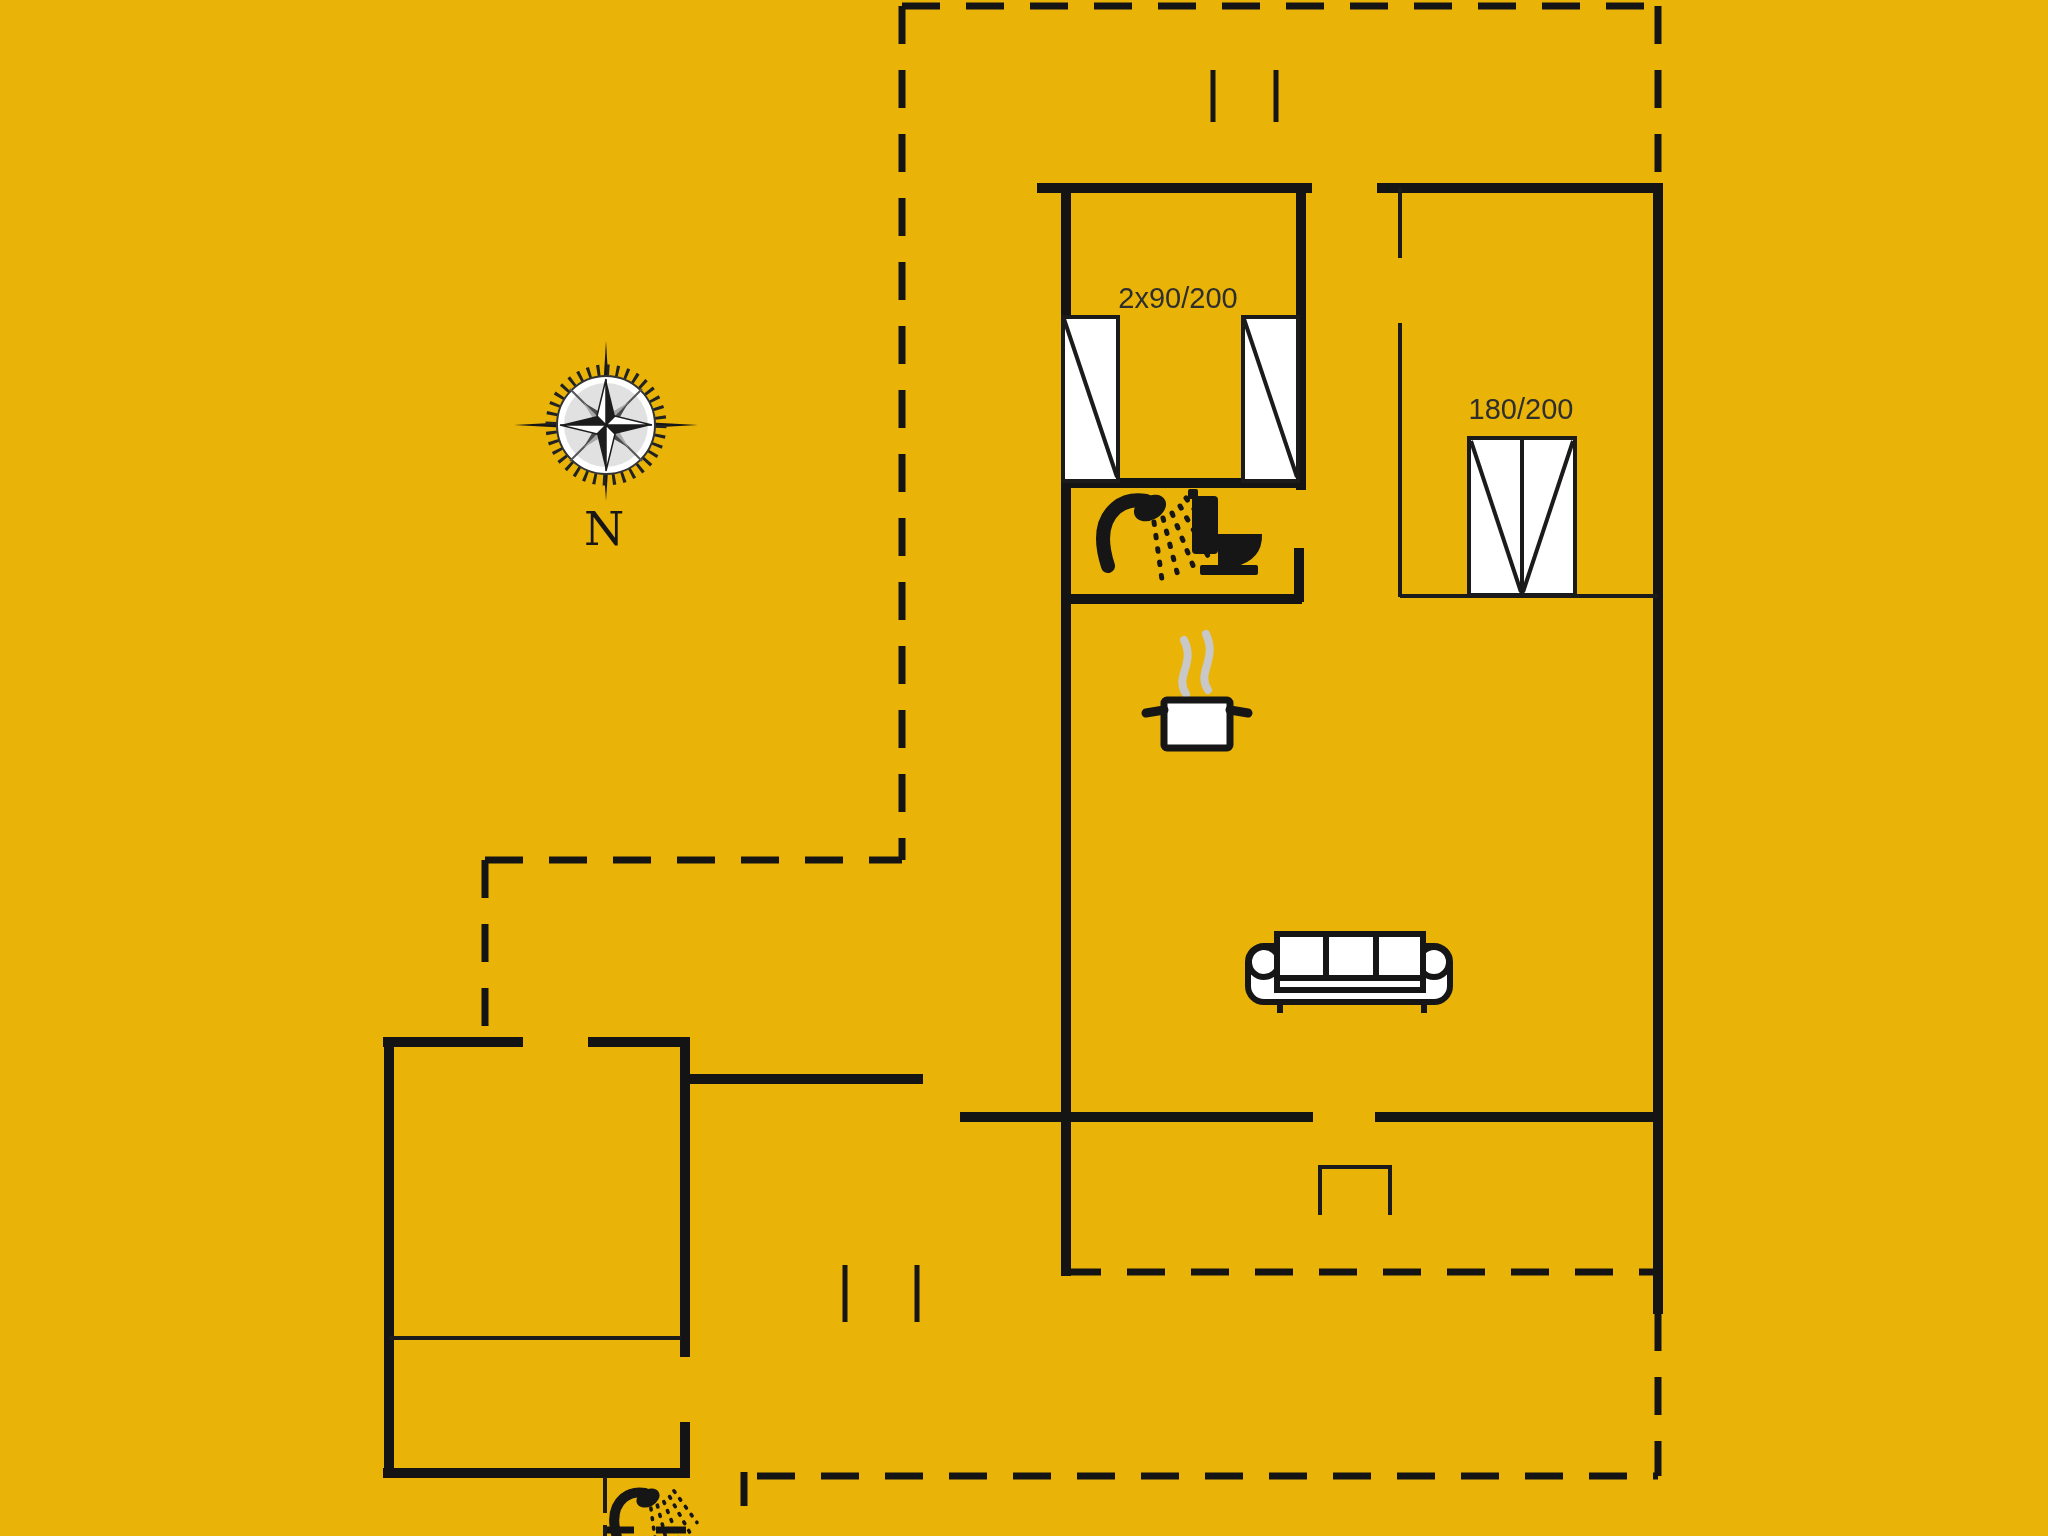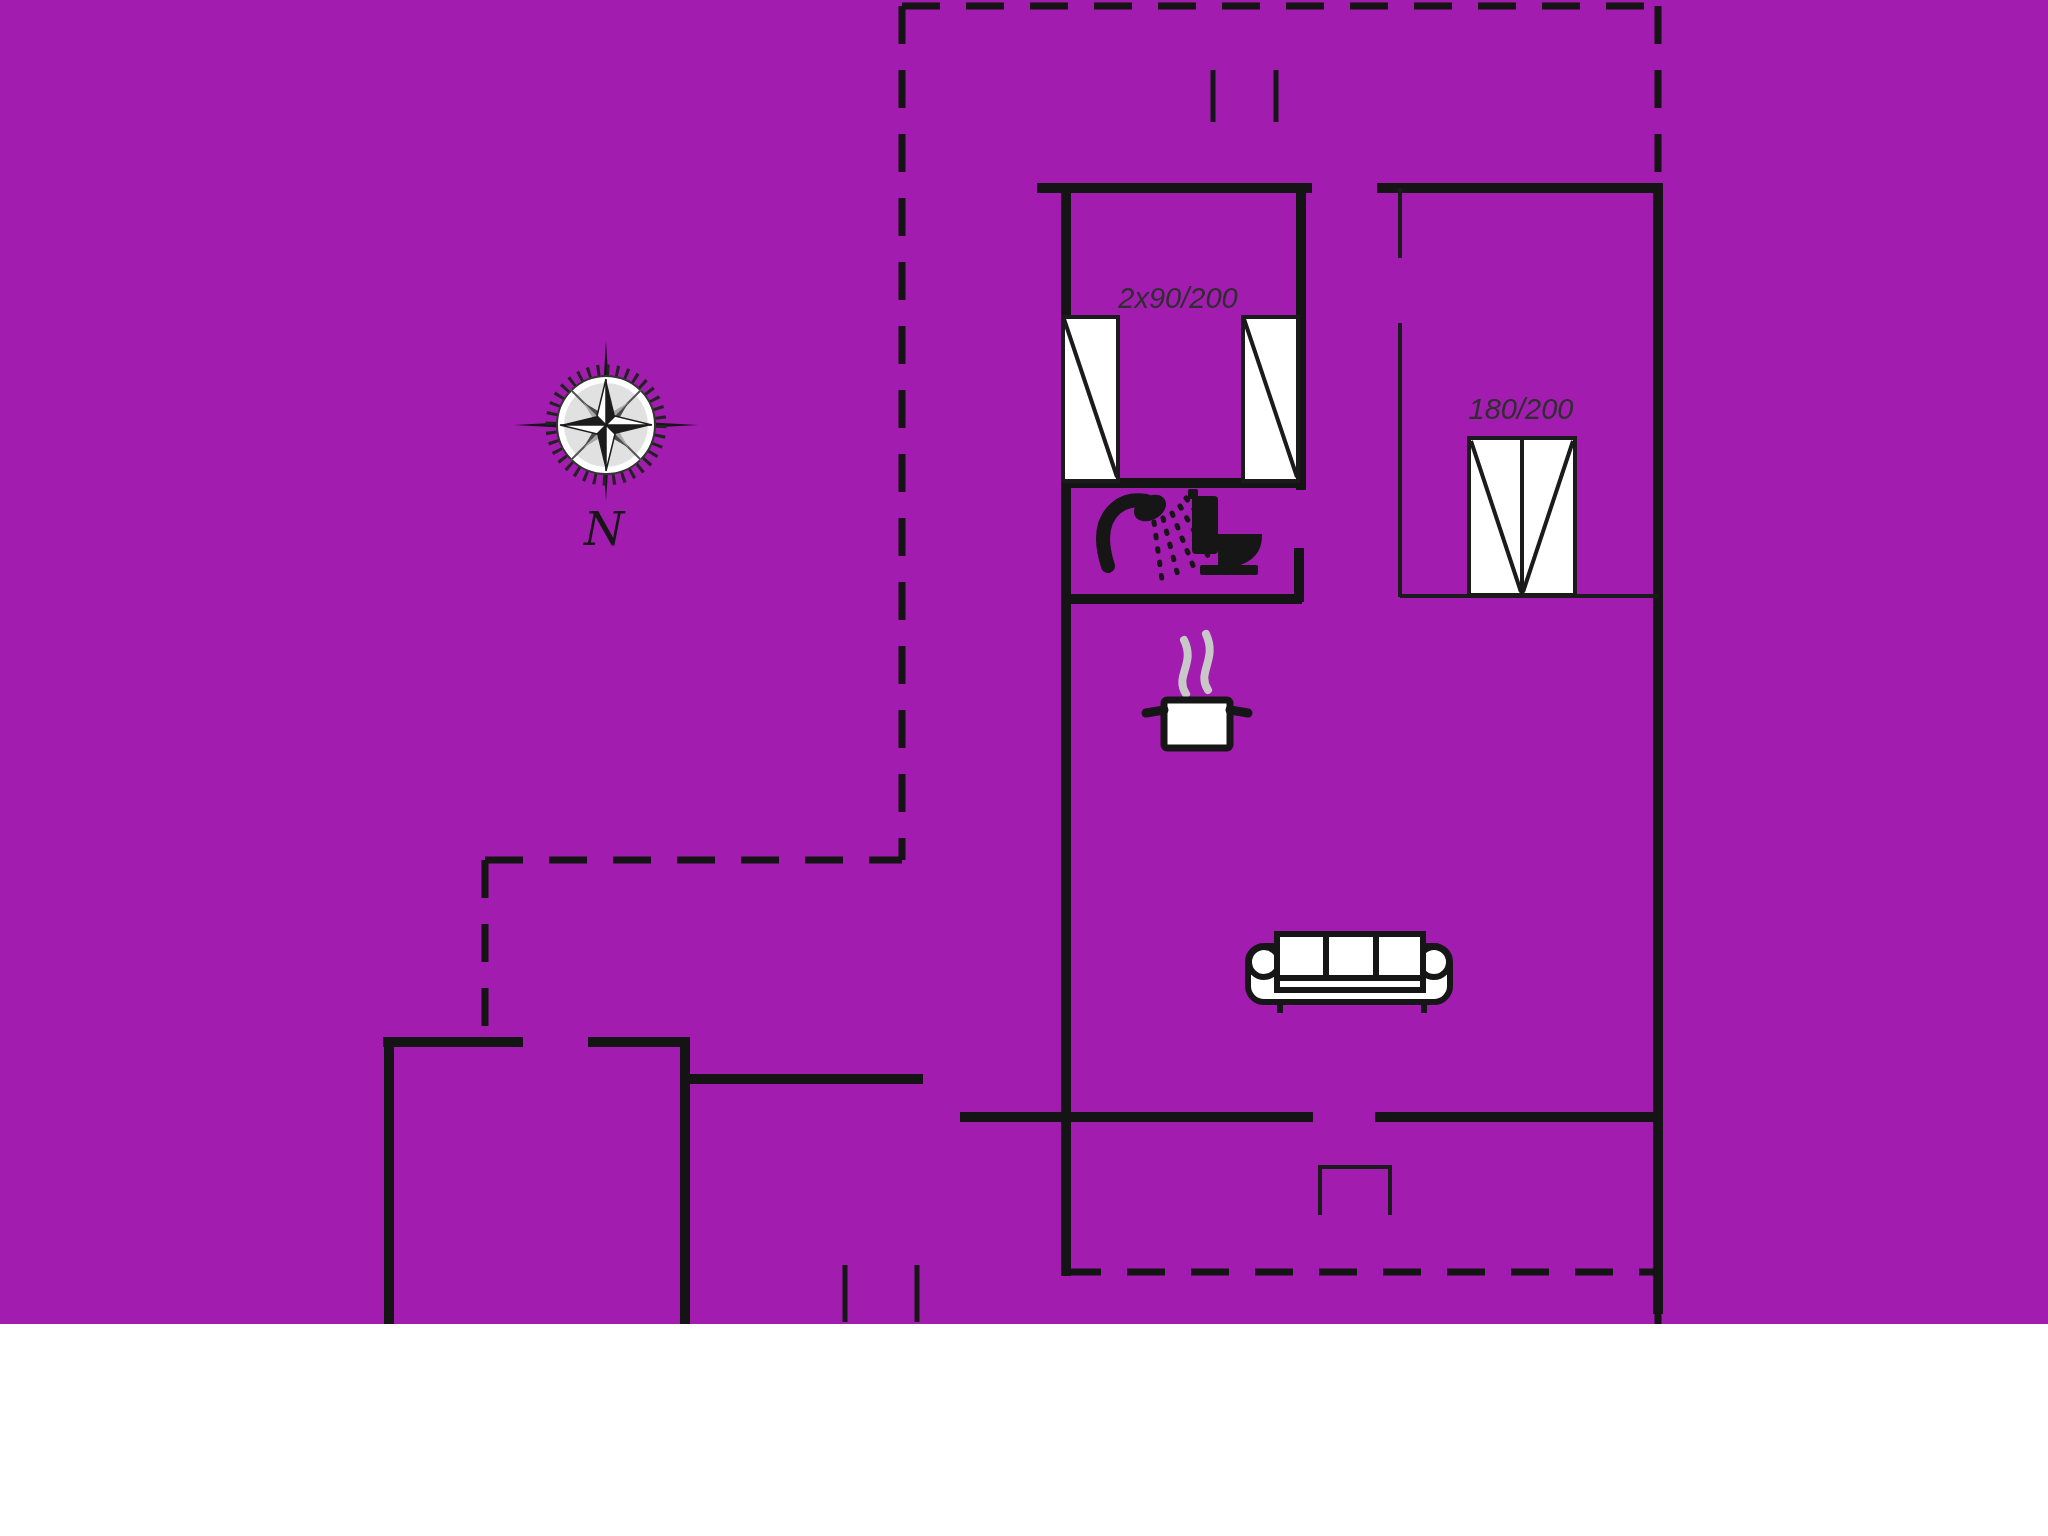--- a/index.html
+++ b/index.html
@@ -1,16 +1,16 @@
 <!DOCTYPE html>
 <html><head>
 <meta charset="utf-8">
 <style>
   html,body{margin:0;padding:0;background:#ffffff;}
-  .canvas{position:relative;width:2048px;height:1324px;background:#a21caf;overflow:hidden;font-style:italic;}
+  .canvas{position:relative;width:2048px;height:1536px;background:#eab308;overflow:hidden;}
   svg{display:block;}
   .dim-label{font-family:"Liberation Sans","DejaVu Sans",sans-serif;font-size:29px;font-weight:400;}
   .north-label{font-family:"DejaVu Serif","Liberation Serif",serif;font-size:46px;}
 </style>
 </head>
 <body>
 
 <div class="canvas">
 <svg width="2048" height="1536" viewBox="0 0 2048 1536" xmlns="http://www.w3.org/2000/svg">
 

